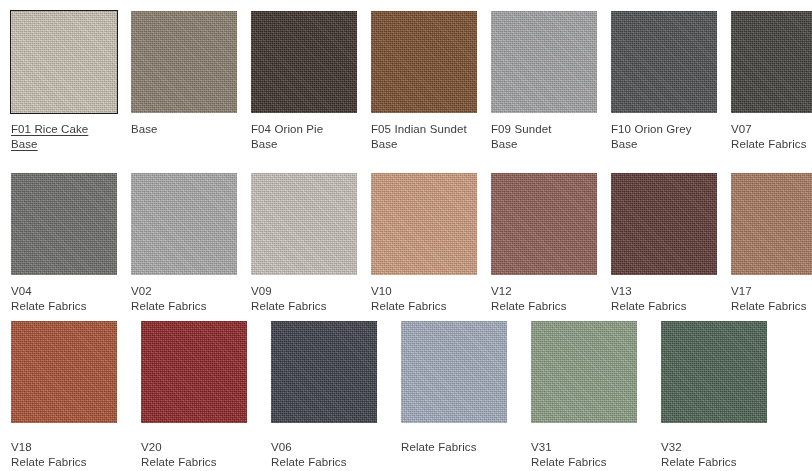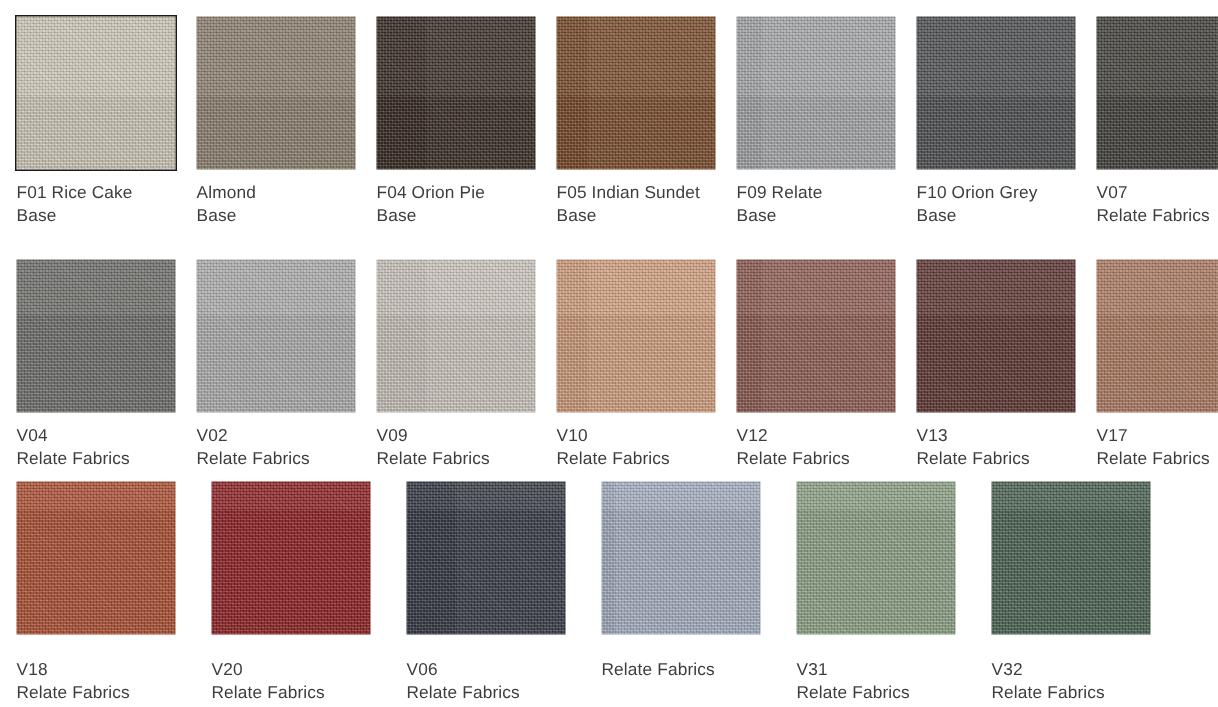--- a/index.html
+++ b/index.html
@@ -84,20 +84,21 @@
     line-height: 14.5px;
     color: #3d3d3d;
     letter-spacing: 0.1px;
     max-width: 112px;
   }
   .swatch-label .label-line {
     display: block;
     white-space: nowrap;
   }
   .swatch-cell.is-selected .swatch-label .label-line {
+    text-decoration: underline;
     text-underline-offset: 2px;
   }
 
   .row-1 .swatch-label { min-height: 44px; }
   .row-2 .swatch-label { min-height: 30px; }
   .row-3 .swatch-label { min-height: 30px; margin-top: 17px; }
 </style>
 </head>
 <body style="background: rgb(255, 255, 255);">
 
@@ -107,42 +108,41 @@
     <div class="swatch-cell is-selected">
       <div class="swatch-chip" style="background-color: rgb(207, 200, 184);"></div>
       <div class="swatch-label">
         <span class="label-line">F01 Rice Cake</span>
         <span class="label-line">Base</span>
       </div>
     </div>
     <div class="swatch-cell">
       <div class="swatch-chip" style="background-color: rgb(139, 127, 110);"></div>
       <div class="swatch-label">
-        <span class="label-line">Almond</span>
         <span class="label-line">Base</span>
       </div>
     </div>
     <div class="swatch-cell">
       <div class="swatch-chip" style="background-color: rgb(58, 46, 38);"></div>
       <div class="swatch-label">
         <span class="label-line">F04 Orion Pie</span>
         <span class="label-line">Base</span>
       </div>
     </div>
     <div class="swatch-cell">
       <div class="swatch-chip" style="background-color: rgb(122, 76, 44);"></div>
       <div class="swatch-label">
         <span class="label-line">F05 Indian Sundet</span>
         <span class="label-line">Base</span>
       </div>
     </div>
     <div class="swatch-cell">
       <div class="swatch-chip" style="background-color: rgb(166, 167, 169);"></div>
       <div class="swatch-label">
-        <span class="label-line">F09 Relate</span>
+        <span class="label-line">F09 Sundet</span>
         <span class="label-line">Base</span>
       </div>
     </div>
     <div class="swatch-cell">
       <div class="swatch-chip" style="background-color: rgb(76, 77, 79);"></div>
       <div class="swatch-label">
         <span class="label-line">F10 Orion Grey</span>
         <span class="label-line">Base</span>
       </div>
     </div>

